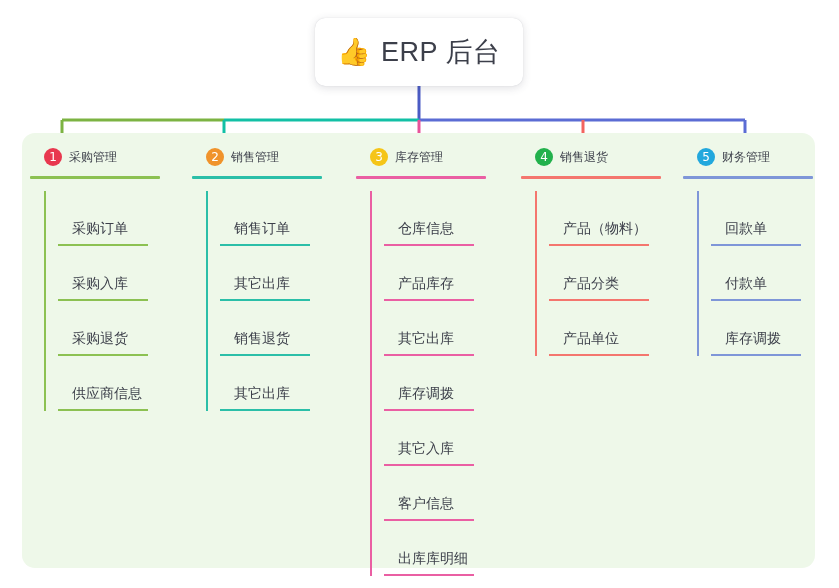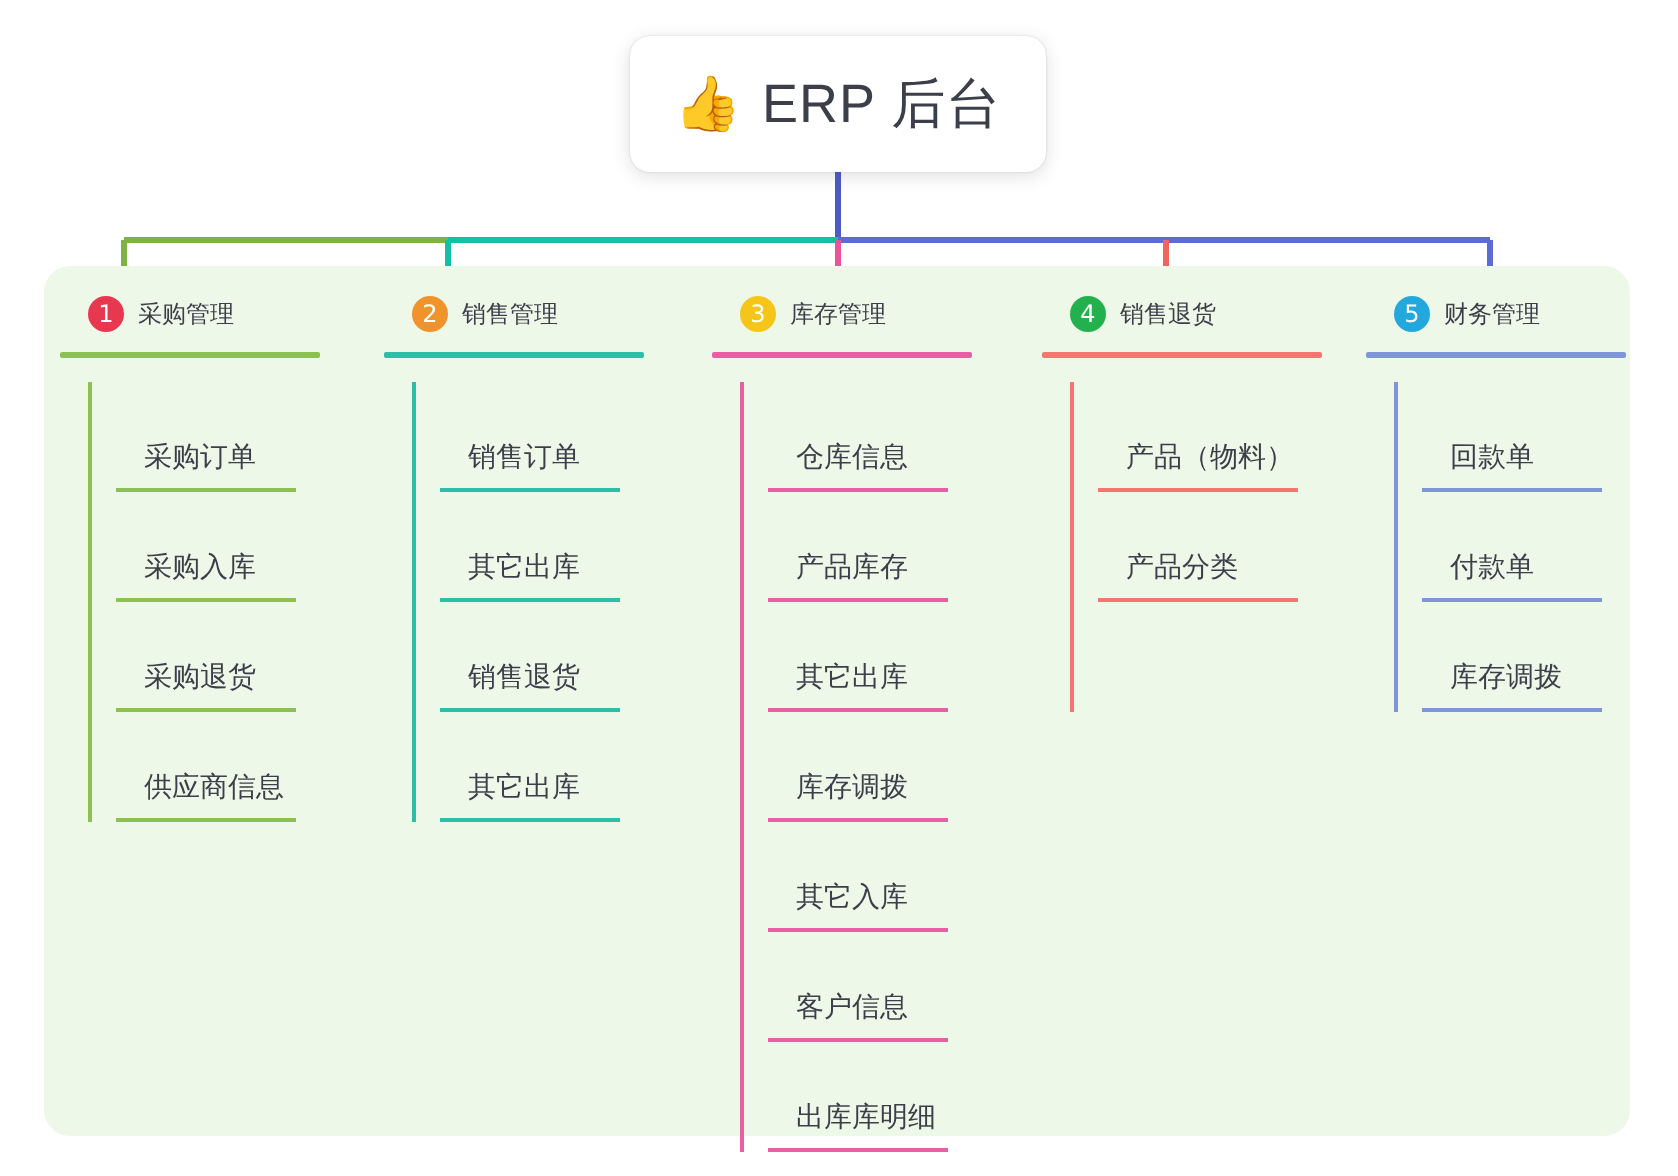--- a/index.html
+++ b/index.html
@@ -243,20 +243,24 @@
         <div class="children">
           <div class="spine" style="background: rgb(244, 118, 110); height: 165px;"></div>
           <div class="child">
             <span class="child-label">产品（物料）</span>
             <div class="child-line" style="background: rgb(244, 118, 110); width: 100px;"></div>
           </div>
           <div class="child">
             <span class="child-label">产品分类</span>
             <div class="child-line" style="background: rgb(244, 118, 110); width: 100px;"></div>
           </div>
+          <div class="child">
+            <span class="child-label">产品单位</span>
+            <div class="child-line" style="background: rgb(244, 118, 110); width: 100px;"></div>
+          </div>
         </div>
       </div>
       <div class="column" style="left: 683px; top: 144px;">
         <div class="col-head">
           <span class="badge" style="background: rgb(34, 168, 221);">5</span>
           <span class="col-title">财务管理</span>
         </div>
         <div class="col-underline" style="background: rgb(126, 150, 216); width: 130px;"></div>
         <div class="children">
           <div class="spine" style="background: rgb(126, 150, 216); height: 165px;"></div>

